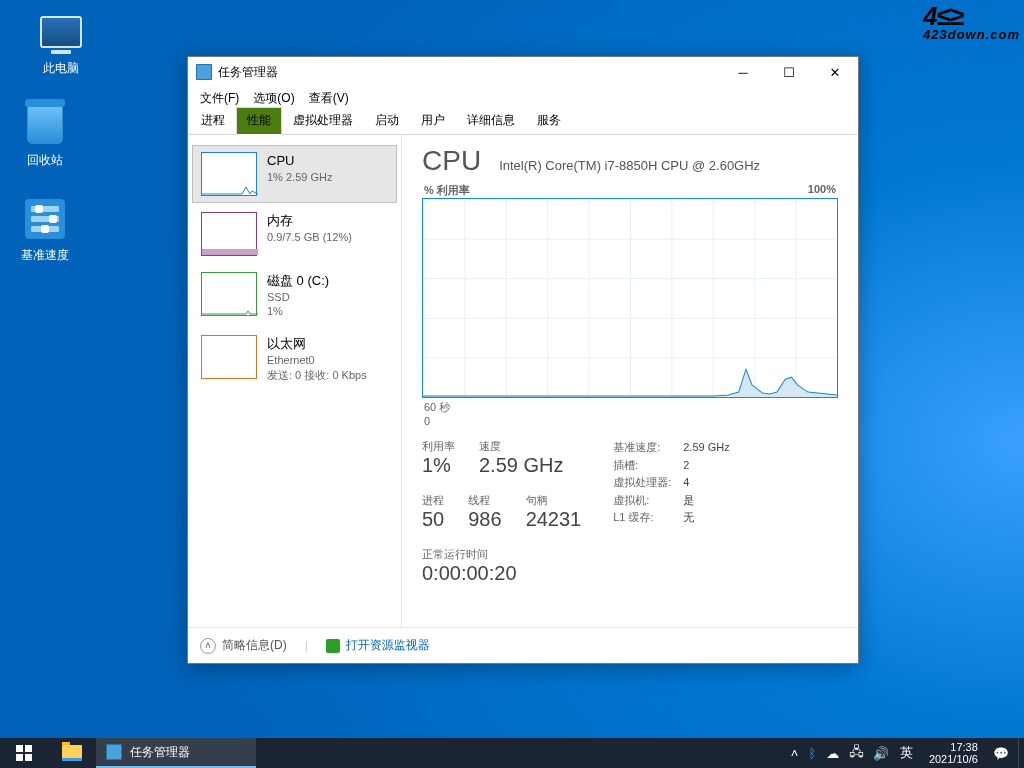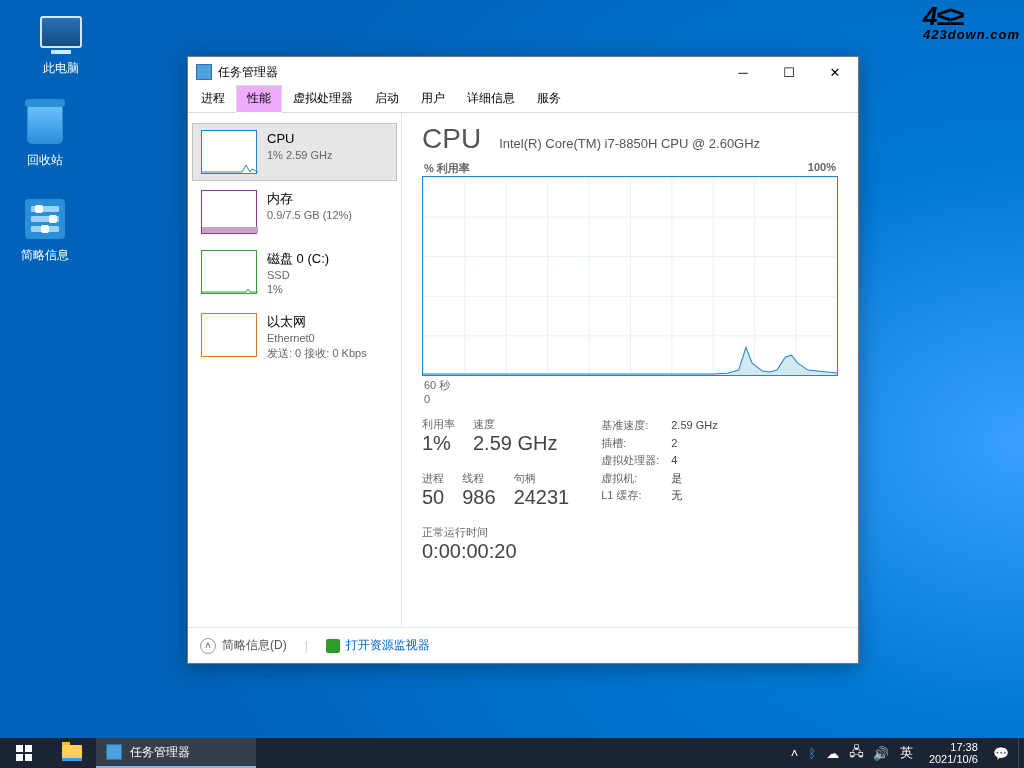--- a/index.html
+++ b/index.html
@@ -36,21 +36,21 @@
 .titlebar .ticon { width:16px; height:16px; margin-right:6px; background:#4aa3df; border:1px solid #2a73a8; position:relative; }
 .titlebar .ttxt { flex:1; }
 .winbtns { display:flex; }
 .winbtn { width:46px; height:30px; display:flex; align-items:center; justify-content:center; font-size:13px; cursor:pointer; }
 
 .menubar { height:22px; display:flex; align-items:center; padding-left:6px; font-size:12px; gap:2px; }
 .menubar span { padding:2px 6px; cursor:pointer; }
 
 .tabs { height:26px; display:flex; align-items:flex-end; border-bottom:1px solid #d9d9d9; padding-left:2px; font-size:12px; background:#fff; }
 .tab { padding:4px 10px 5px; border:1px solid transparent; border-bottom:none; cursor:pointer; position:relative; }
-.tab.active { background:#f0abfc; border-color:#d9d9d9; border-bottom:1px solid #fff; margin-bottom:-1px; }
+.tab.active { background:#4d7c0f; border-color:#d9d9d9; border-bottom:1px solid #fff; margin-bottom:-1px; }
 
 .body { flex:1; display:flex; overflow:hidden; }
 .side { width:214px; border-right:1px solid #e5e5e5; padding:8px 0; overflow-y:auto; }
 .sitem { display:flex; padding:6px 8px; gap:10px; cursor:pointer; border:1px solid transparent; margin:2px 4px; }
 .sitem.sel { background:#e6e6e6; border-color:#c0c0c0; }
 .sitem .thumb { width:56px; height:44px; border:1px solid; background:#fff; position:relative; flex-shrink:0; }
 .sitem .thumb.cpu { border-color:#1e88c7; }
 .sitem .thumb.mem { border-color:#8b3a8b; }
 .sitem .thumb.disk { border-color:#3a9b3a; }
 .sitem .thumb.eth { border-color:#cc7a29; }
@@ -70,21 +70,21 @@
 .graph svg { position:absolute; inset:0; width:100%; height:100%; }
 .graph-bot { display:flex; justify-content:space-between; font-size:11px; color:#666; padding:0 2px; margin-bottom:12px;flex-direction:column; }
 
 .stats { display:flex; gap:32px; }
 .statcol .row { margin-bottom:4px; }
 .statcol .lab { font-size:11px; color:#666; display:block; }
 .statcol .val { font-size:20px; color:#444; }
 .statcol.small .pair { display:flex; font-size:11px; color:#555; line-height:1.6; }
 .statcol.small .pair .k { width:70px; color:#666; }
 .statcol.small .pair .v { color:#444; }
-.statgroup { display:flex; gap:18px; margin-bottom:12px; }
+.statgroup { display:flex; gap:24px; margin-bottom:12px; }
 .uptime .lab { font-size:11px; color:#666; }
 .uptime .val { font-size:20px; color:#444; }
 
 .footer { height:36px; border-top:1px solid #e5e5e5; display:flex; align-items:center; padding:0 12px; font-size:12px; gap:18px; }
 .footer .link { color:#555; cursor:pointer; display:flex; align-items:center; gap:6px; }
 .footer .link.blue { color:#0067c0; }
 .footer .chev { width:16px; height:16px; border:1px solid #999; border-radius:50%; display:flex; align-items:center; justify-content:center; font-size:10px; }
 .footer .ricon { width:14px; height:14px; background:#2a9d2a; border-radius:2px; }
 
 
@@ -119,37 +119,42 @@
     <div>回收站</div>
   </div>
   <div class="dicon cpanel">
     <div class="ic">
         <div class="cp-icon">
           <div class="bar b1"></div>
           <div class="bar b2"></div>
           <div class="bar b3"></div>
         </div>
       </div>
-    <div>简略信息</div>
+    <div>基准速度</div>
   </div>
 
   <div class="watermark">
     <div class="big">4≤≥</div>
     <div class="sm">423down.com</div>
   </div>
 
   <div class="win">
     <div class="titlebar">
       <div class="ticon"></div>
       <div class="ttxt">任务管理器</div>
       <div class="winbtns">
         <div class="winbtn">─</div>
         <div class="winbtn">☐</div>
         <div class="winbtn close">✕</div>
       </div>
+    </div>
+    <div class="menubar">
+      <span>文件(F)</span>
+      <span>选项(O)</span>
+      <span>查看(V)</span>
     </div>
     <div class="tabs">
       <div class="tab">进程</div>
       <div class="tab active">性能</div>
       <div class="tab">虚拟处理器</div>
       <div class="tab">启动</div>
       <div class="tab">用户</div>
       <div class="tab">详细信息</div>
       <div class="tab">服务</div>
     </div>

